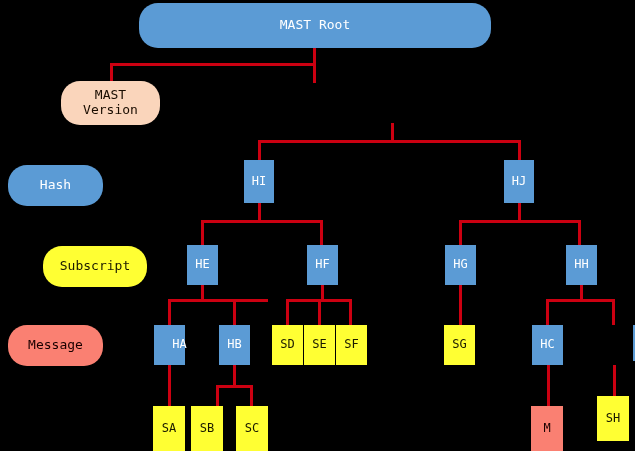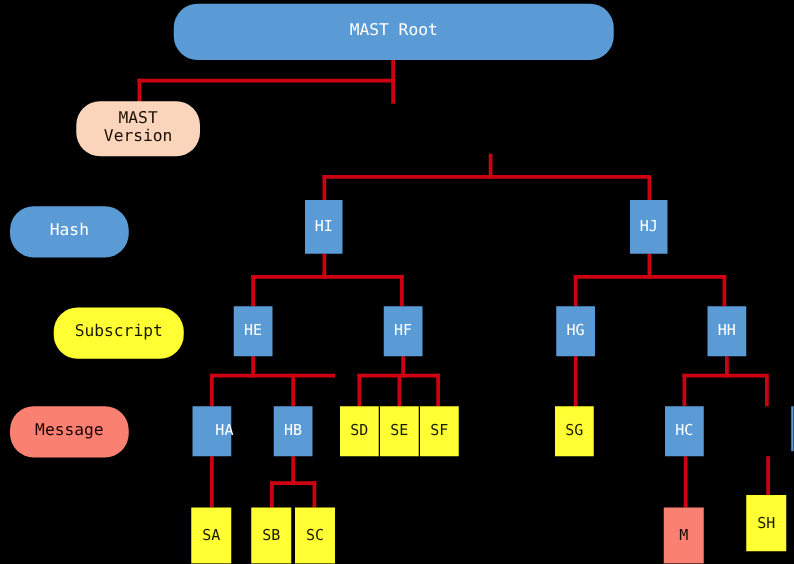--- a/index.html
+++ b/index.html
@@ -119,19 +119,19 @@
   <div class="node n-sub fs-12" style="left:272px; top:325px; width:31px;  height:40px;">SD</div>
   <div class="node n-sub fs-12" style="left:304px; top:325px; width:31px;  height:40px;">SE</div>
   <div class="node n-sub fs-12" style="left:336px; top:325px; width:31px;  height:40px;">SF</div>
 
   <div class="node n-sub fs-12" style="left:444px; top:325px; width:31px;  height:40px;">SG</div>
 
   <div class="node n-hash fs-12" style="left:532px; top:325px; width:31px;  height:40px;">HC</div>
   <div class="node n-hash fs-12" style="left:633px; top:325px; width:31px;  height:36px;">HD</div>
 
   <div class="node n-sub fs-12" style="left:153px; top:406px; width:32px;  height:45px;">SA</div>
-  <div class="node n-sub fs-12" style="left:201px; top:406px; width:32px;  height:45px;">SB</div>
+  <div class="node n-sub fs-12" style="left:191px; top:406px; width:32px;  height:45px;">SB</div>
   <div class="node n-sub fs-12" style="left:236px; top:406px; width:32px;  height:45px;text-align:right;">SC</div>
 
   <div class="node n-msg fs-12" style="left:531px; top:406px; width:32px;  height:45px;">M</div>
   <div class="node n-sub fs-12" style="left:597px; top:396px; width:32px;  height:45px;">SH</div>
 
 </div>
 
 </body></html>

